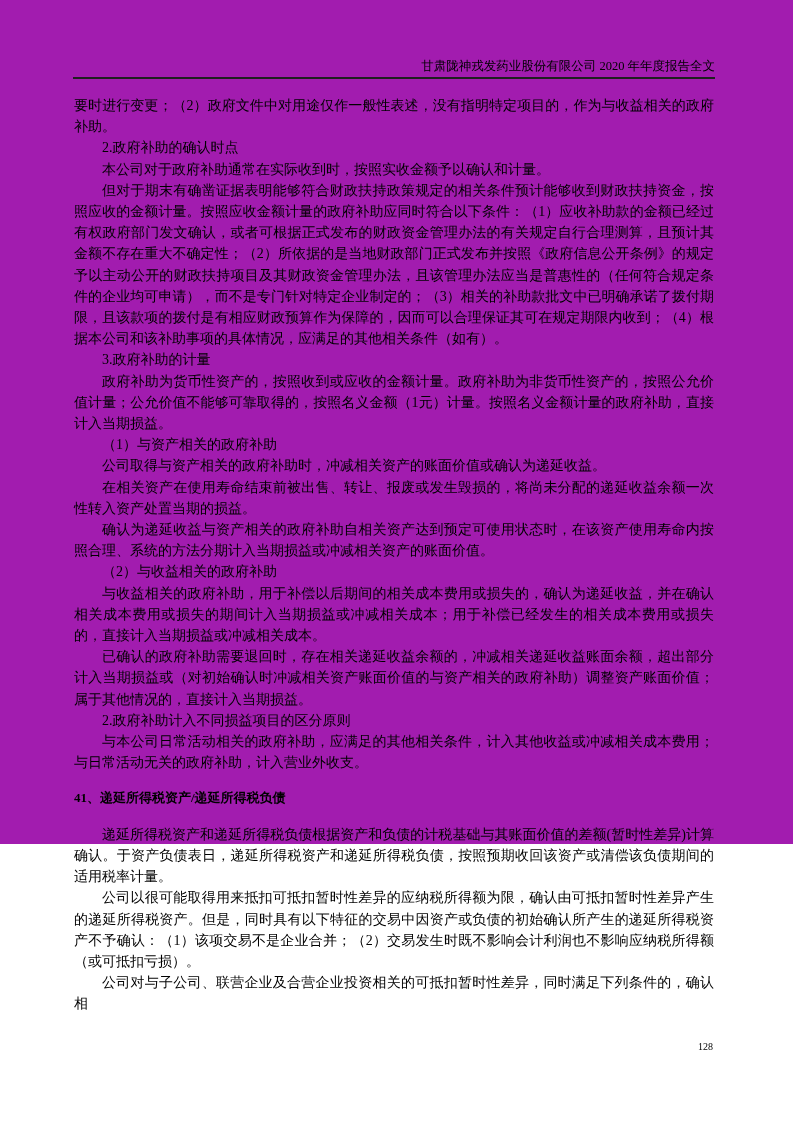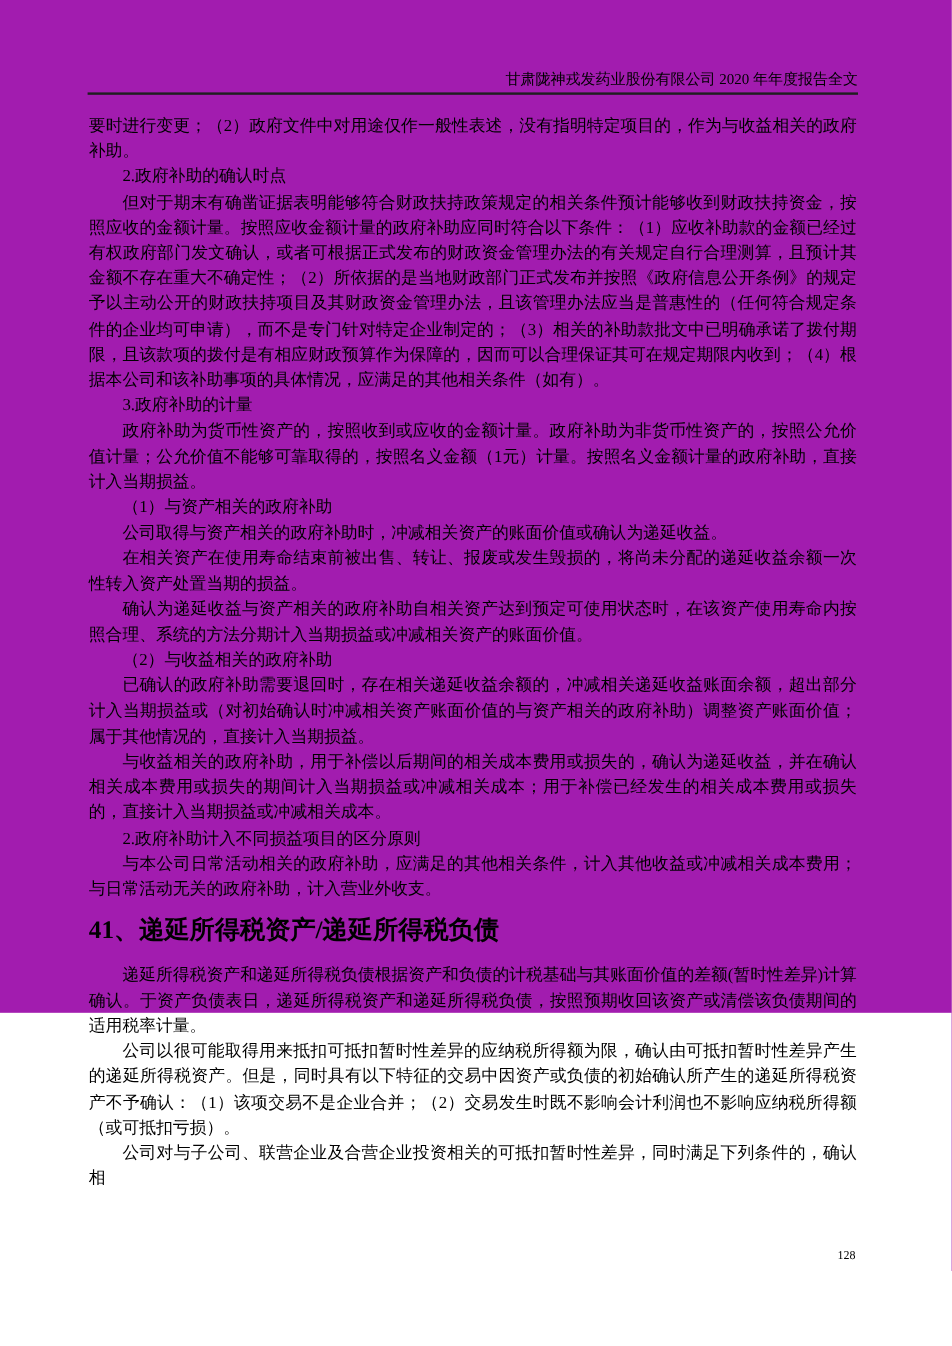--- a/index.html
+++ b/index.html
@@ -34,21 +34,21 @@
     font-size: 14px;
     line-height: 21.2px;
     text-align: justify;
     text-justify: inter-character;
   }
   .content p { margin: 0; padding: 0; }
   .indent { text-indent: 2em; }
   .no-indent { text-indent: 0; }
   .section-heading {
     font-weight: bold;
-    font-size: 21px;
+    font-size: 13px;
     margin: 13px 0 16px 0 !important;
     text-indent: 0;
   }
   .page-number {
     position: absolute;
     top: 1039px;
     right: 80px;
     font-size: 10px;
     line-height: 16px;
   }
@@ -56,30 +56,31 @@
 </head>
 <body>
 
 <div class="page">
 
   <div class="running-header">甘肃陇神戎发药业股份有限公司 2020 年年度报告全文</div>
 
   <div class="content">
     <p class="no-indent">要时进行变更；（2）政府文件中对用途仅作一般性表述，没有指明特定项目的，作为与收益相关的政府补助。</p>
     <p class="indent">2.政府补助的确认时点</p>
+    <p class="indent">本公司对于政府补助通常在实际收到时，按照实收金额予以确认和计量。</p>
     <p class="indent">但对于期末有确凿证据表明能够符合财政扶持政策规定的相关条件预计能够收到财政扶持资金，按照应收的金额计量。按照应收金额计量的政府补助应同时符合以下条件：（1）应收补助款的金额已经过有权政府部门发文确认，或者可根据正式发布的财政资金管理办法的有关规定自行合理测算，且预计其金额不存在重大不确定性；（2）所依据的是当地财政部门正式发布并按照《政府信息公开条例》的规定予以主动公开的财政扶持项目及其财政资金管理办法，且该管理办法应当是普惠性的（任何符合规定条件的企业均可申请），而不是专门针对特定企业制定的；（3）相关的补助款批文中已明确承诺了拨付期限，且该款项的拨付是有相应财政预算作为保障的，因而可以合理保证其可在规定期限内收到；（4）根据本公司和该补助事项的具体情况，应满足的其他相关条件（如有）。</p>
     <p class="indent">3.政府补助的计量</p>
     <p class="indent">政府补助为货币性资产的，按照收到或应收的金额计量。政府补助为非货币性资产的，按照公允价值计量；公允价值不能够可靠取得的，按照名义金额（1元）计量。按照名义金额计量的政府补助，直接计入当期损益。</p>
     <p class="indent">（1）与资产相关的政府补助</p>
     <p class="indent">公司取得与资产相关的政府补助时，冲减相关资产的账面价值或确认为递延收益。</p>
     <p class="indent">在相关资产在使用寿命结束前被出售、转让、报废或发生毁损的，将尚未分配的递延收益余额一次性转入资产处置当期的损益。</p>
     <p class="indent">确认为递延收益与资产相关的政府补助自相关资产达到预定可使用状态时，在该资产使用寿命内按照合理、系统的方法分期计入当期损益或冲减相关资产的账面价值。</p>
     <p class="indent">（2）与收益相关的政府补助</p>
+    <p class="indent">与收益相关的政府补助，用于补偿以后期间的相关成本费用或损失的，确认为递延收益，并在确认相关成本费用或损失的期间计入当期损益或冲减相关成本；用于补偿已经发生的相关成本费用或损失的，直接计入当期损益或冲减相关成本。</p>
     <p class="indent">已确认的政府补助需要退回时，存在相关递延收益余额的，冲减相关递延收益账面余额，超出部分计入当期损益或（对初始确认时冲减相关资产账面价值的与资产相关的政府补助）调整资产账面价值；属于其他情况的，直接计入当期损益。</p>
-    <p class="indent">与收益相关的政府补助，用于补偿以后期间的相关成本费用或损失的，确认为递延收益，并在确认相关成本费用或损失的期间计入当期损益或冲减相关成本；用于补偿已经发生的相关成本费用或损失的，直接计入当期损益或冲减相关成本。</p>
     <p class="indent">2.政府补助计入不同损益项目的区分原则</p>
     <p class="indent">与本公司日常活动相关的政府补助，应满足的其他相关条件，计入其他收益或冲减相关成本费用；与日常活动无关的政府补助，计入营业外收支。</p>
 
     <p class="section-heading">41、递延所得税资产/递延所得税负债</p>
 
     <p class="indent">递延所得税资产和递延所得税负债根据资产和负债的计税基础与其账面价值的差额(暂时性差异)计算确认。于资产负债表日，递延所得税资产和递延所得税负债，按照预期收回该资产或清偿该负债期间的适用税率计量。</p>
     <p class="indent">公司以很可能取得用来抵扣可抵扣暂时性差异的应纳税所得额为限，确认由可抵扣暂时性差异产生的递延所得税资产。但是，同时具有以下特征的交易中因资产或负债的初始确认所产生的递延所得税资产不予确认：（1）该项交易不是企业合并；（2）交易发生时既不影响会计利润也不影响应纳税所得额（或可抵扣亏损）。</p>
     <p class="indent">公司对与子公司、联营企业及合营企业投资相关的可抵扣暂时性差异，同时满足下列条件的，确认相</p>
   </div>
 

